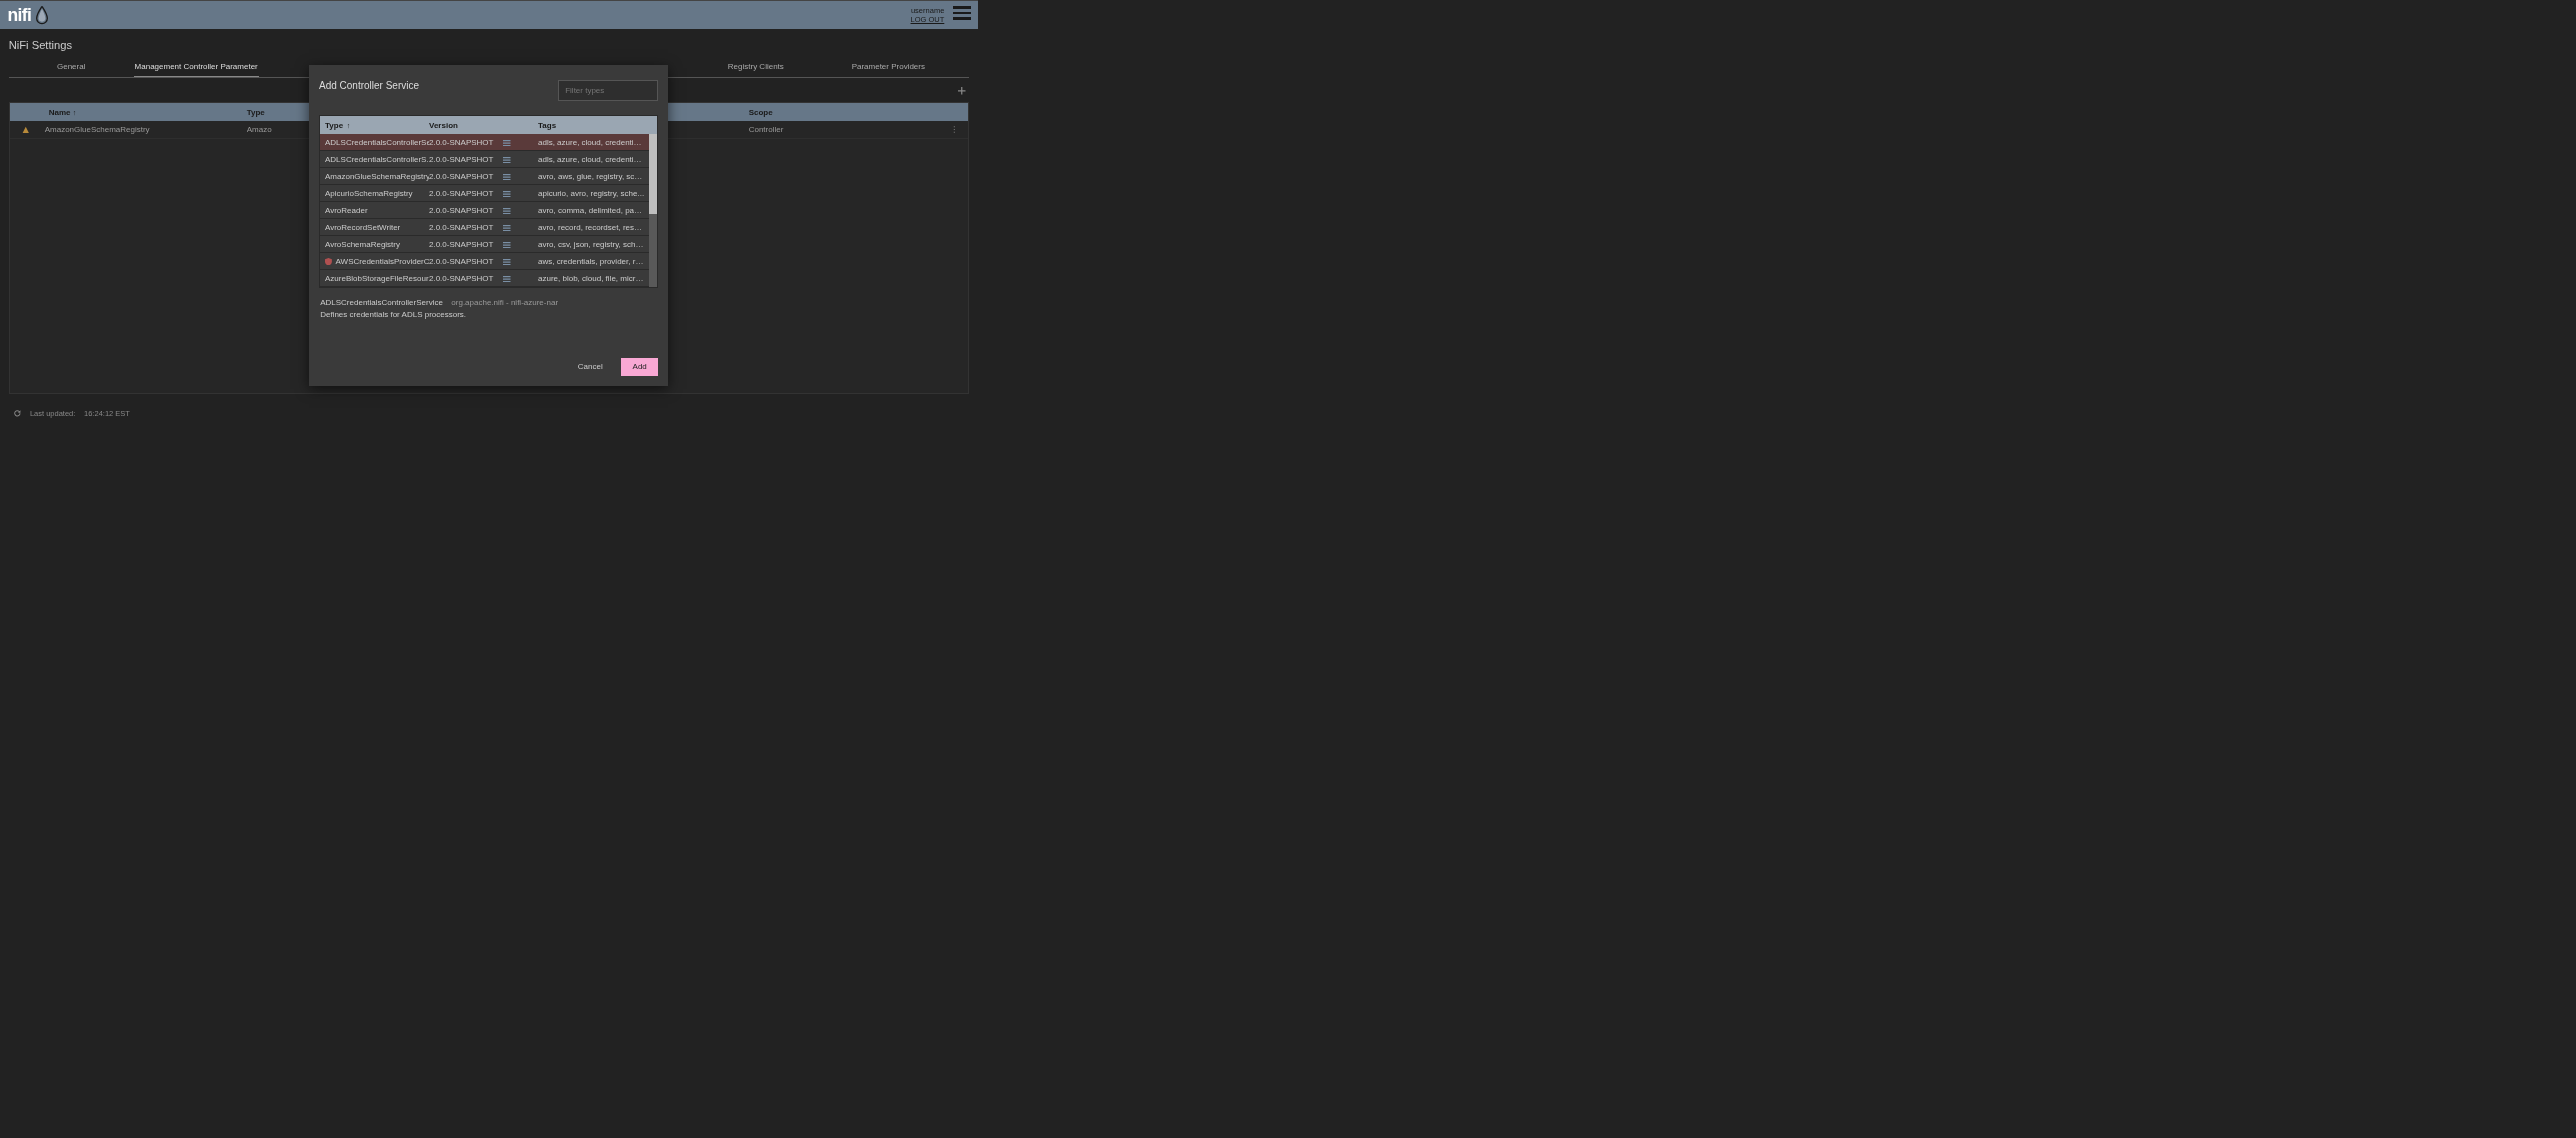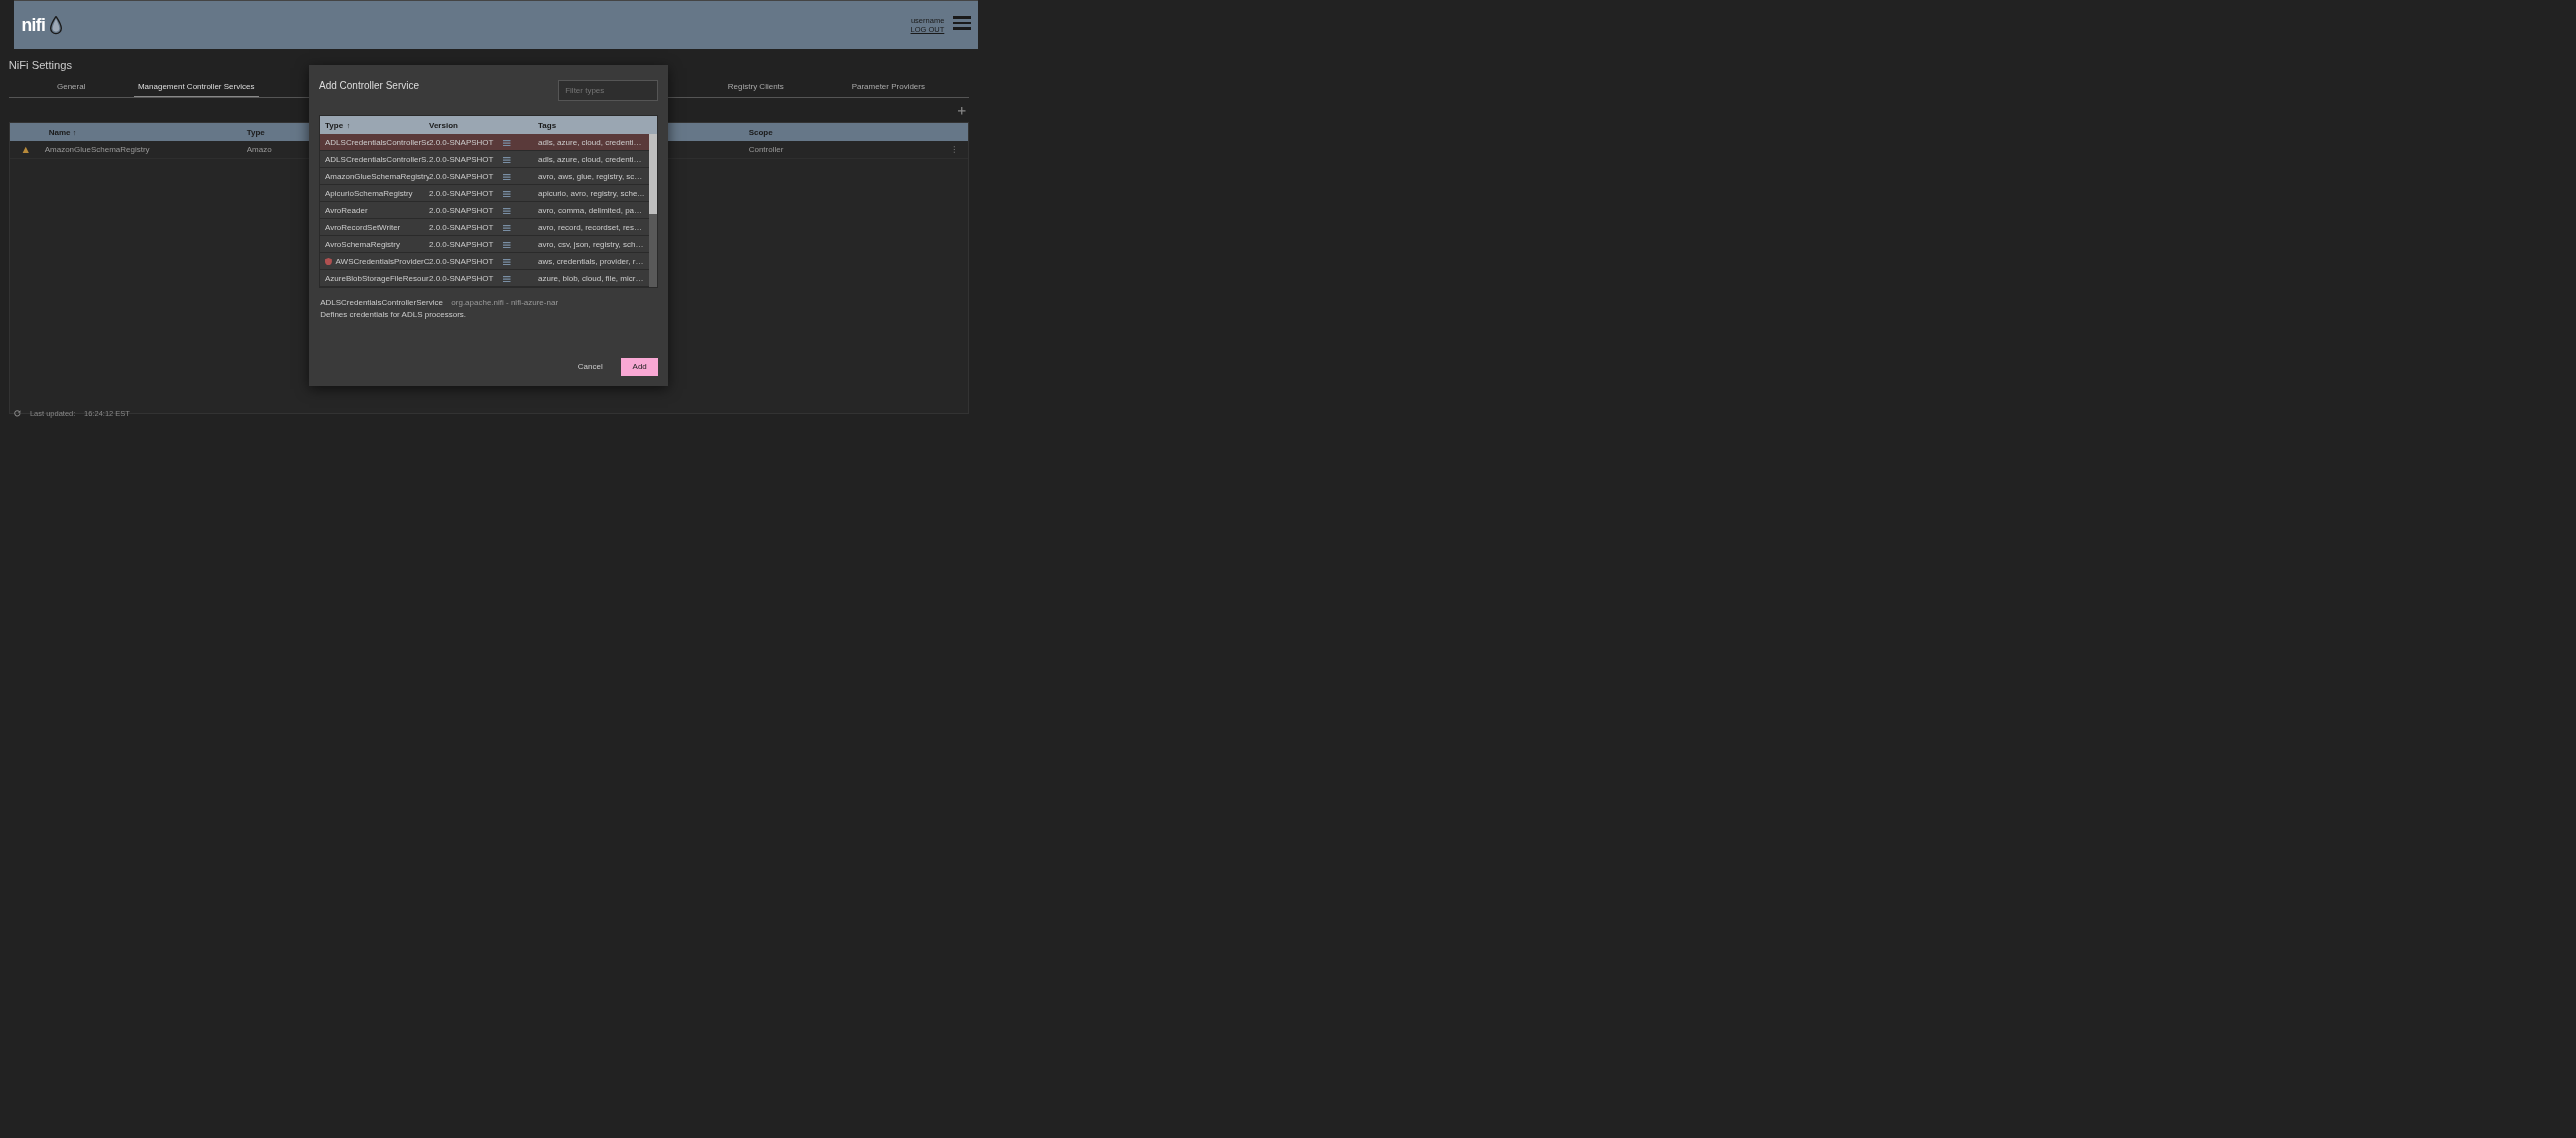--- a/index.html
+++ b/index.html
@@ -1,19 +1,19 @@
 <!DOCTYPE html>
 <html style="font-size:10px"><head>
 <meta charset="utf-8">
 <style>
   * { box-sizing: border-box; margin: 0; padding: 0; }
   body { font-family: "Helvetica Neue", Arial, sans-serif; background: #222; color: #ccc; overflow: hidden; width: 978px; height: 432px; position: relative; font-size: 8px; }
 
   
-  .topbar { height: 49px; background: #667788; border-top: 1.2px solid #444; display: flex; align-items: center; justify-content: space-between; padding: 0 7.5px; margin-left: 14px; }
+  .topbar { height: 29px; background: #667788; border-top: 1.2px solid #444; display: flex; align-items: center; justify-content: space-between; padding: 0 7.5px; }
   .logo { display: flex; align-items: center; color: #1a1a1a; gap: 0; }
   .logo-text { font-size: 17.5px; font-weight: bold; letter-spacing: -0.6px; color: #fff; }
   .logo-drop { width: 16px; height: 21px; margin-left: 2.5px; display:inline-block; }
   .userbox { display: flex; align-items: flex-start; gap: 8.7px; }
   .userinfo { text-align: right; color: #1a1a1a; font-size: 7.5px; }
   .userinfo .logout { text-decoration: underline; cursor: pointer; }
   .hamburger { width: 17.5px; display:flex; flex-direction:column; gap:3.1px; cursor:pointer;}
   .hamburger span { height:2.5px; background:#1a1a1a; }
 
   
@@ -105,21 +105,21 @@
         <span></span>
         <span></span>
     </div>
   </div>
 </div>
 
 <div class="page-title">NiFi Settings</div>
 
 <div class="tabs">
   <div class="tab">General</div>
-  <div class="tab active">Management Controller Services</div>
+  <div class="tab active">Management Controller Parameter</div>
   <div class="tab" style="visibility:hidden">Reporting Tasks</div>
   <div class="tab-spacer"></div>
   <div class="tab" style="width:103px">Registry Clients</div>
   <div class="tab" style="width:162px">Parameter Providers</div>
 </div>
 
 <div class="toolbar">
   <div class="plus-btn">
     <svg width="7.5" height="7.5" viewBox="0 0 12 12">
         <path d="M5 0h2v5h5v2H7v5H5V7H0V5h5z" fill="#888"></path>

